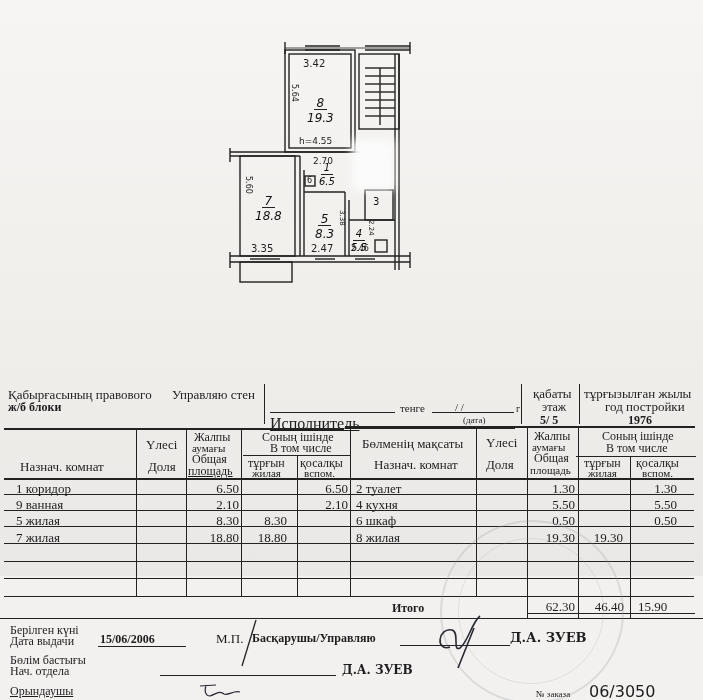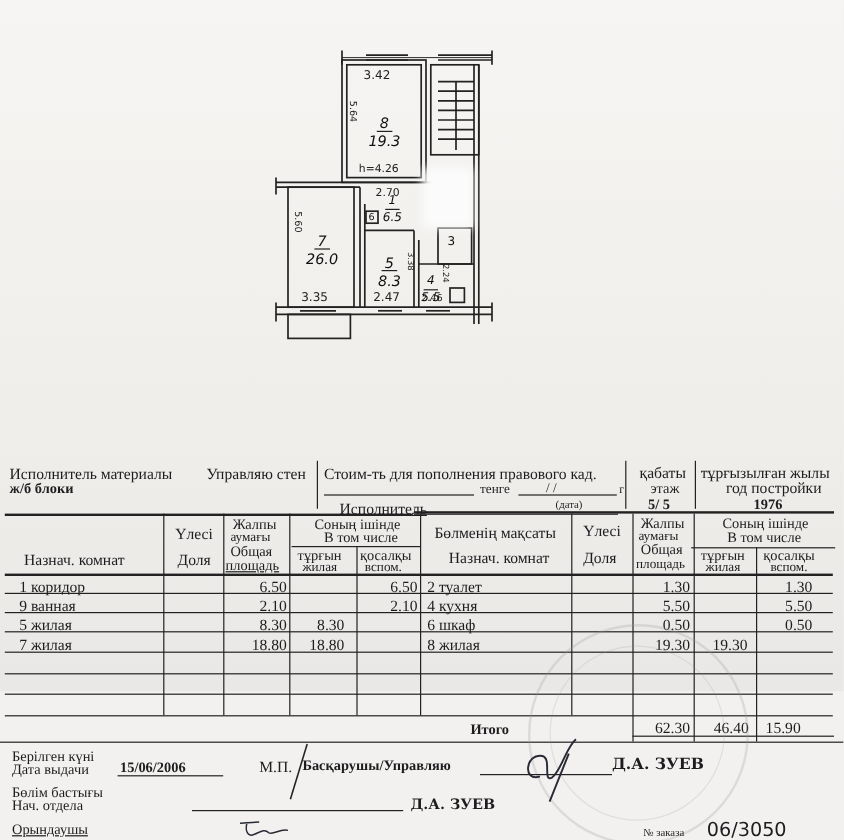--- a/index.html
+++ b/index.html
@@ -101,66 +101,65 @@
 
         <line x1="5" y1="212" x2="5" y2="228"></line>
         <line x1="185" y1="212" x2="185" y2="228"></line>
         <line x1="5" y1="108" x2="5" y2="122"></line>
         <line x1="185" y1="2" x2="185" y2="14"></line>
         <line x1="60" y1="2" x2="60" y2="14"></line>
       </g>
     </svg>
     <span class="dim" style="left:78px;top:18px;">3.42</span>
     <span class="dimv" style="left:74px;top:44px;">5.64</span>
-    <span class="dim" style="left:74px;top:96px;font-size:9px;">h=4.26</span>
+    <span class="dim" style="left:74px;top:96px;font-size:9px;">h=4.55</span>
     <span class="dim" style="left:88px;top:116px;font-size:9px;">2.70</span>
     <span class="dimv" style="left:28px;top:136px;">5.60</span>
     <span class="dim" style="left:26px;top:203px;">3.35</span>
     <span class="dim" style="left:86px;top:203px;">2.47</span>
     <span class="dim" style="left:126px;top:204px;font-size:8px;">2.46</span>
     <span class="dimv" style="left:121px;top:170px;font-size:7px;">3.38</span>
     <span class="dimv" style="left:150px;top:180px;font-size:7px;">2.24</span>
 
     <div class="room" style="left:82px;top:52px;">
       <span class="num">8</span>
       <span class="area">19.3</span>
     </div>
     <div class="room" style="left:30px;top:150px;">
       <span class="num">7</span>
-      <span class="area">26.0</span>
+      <span class="area">18.8</span>
     </div>
     <div class="room" style="left:90px;top:168px;">
       <span class="num">5</span>
       <span class="area">8.3</span>
     </div>
     <div class="room" style="left:94px;top:122px;font-size:10px;">
       <span class="num" style="font-size:10px;">1</span>
       <span class="area" style="font-size:10px;">6.5</span>
     </div>
     <div class="room" style="left:126px;top:182px;">
       <span class="num" style="font-size:10px;">4</span>
       <span class="area" style="font-size:10px;">5.5</span>
     </div>
     <div class="room" style="left:148px;top:156px;font-style:normal;font-size:10px;">3</div>
     <div class="room" style="left:82px;top:136px;font-style:normal;font-size:8px;">6</div>
   </div>
   <div class="blur"></div>
 
-  <span class="hdr" style="left:8px;top:388px;">Исполнитель материалы</span>
+  <span class="hdr" style="left:8px;top:388px;">Қабырғасының правового</span>
   <span class="hdr" style="left:172px;top:388px;">Управляю стен</span>
   <span class="hdr" style="left:8px;top:401px;font-weight:bold;font-size:12px;">ж/б блоки</span>
   <div class="vline" style="left:264px;top:384px;height:40px;"></div>
-  <span class="hdr" style="left:270px;top:388px;">Стоим-ть для пополнения правового кад.</span>
   <div class="hline" style="left:270px;top:412px;width:125px;"></div>
   <span class="hdr" style="left:400px;top:402px;font-size:11px;">тенге</span>
   <div class="hline" style="left:432px;top:412px;width:82px;"></div>
   <span class="hdr" style="left:455px;top:401px;font-size:11px;">/ /</span>
   <span class="hdr small" style="left:463px;top:414px;">(дата)</span>
   <span class="hdr" style="left:516px;top:402px;font-size:10px;">г</span>
-  <span class="hdr" style="left:283px;top:417px;font-size:13px;text-decoration:underline;">Исполнитель</span>
+  <span class="hdr" style="left:270px;top:417px;font-size:16px;text-decoration:underline;">Исполнитель</span>
   <div class="hline" style="left:345px;top:428px;width:170px;"></div>
   <div class="vline" style="left:521px;top:384px;height:40px;"></div>
   <span class="hdr" style="left:533px;top:387px;">қабаты</span>
   <span class="hdr" style="left:542px;top:401px;font-size:12px;">этаж</span>
   <span class="hdr" style="left:540px;top:414px;font-weight:bold;font-size:12px;">5/ 5</span>
   <div class="vline" style="left:579px;top:384px;height:40px;"></div>
   <span class="hdr" style="left:584px;top:387px;">тұрғызылған жылы</span>
   <span class="hdr" style="left:605px;top:400px;">год постройки</span>
   <span class="hdr" style="left:628px;top:414px;font-weight:bold;font-size:12px;">1976</span>
 

